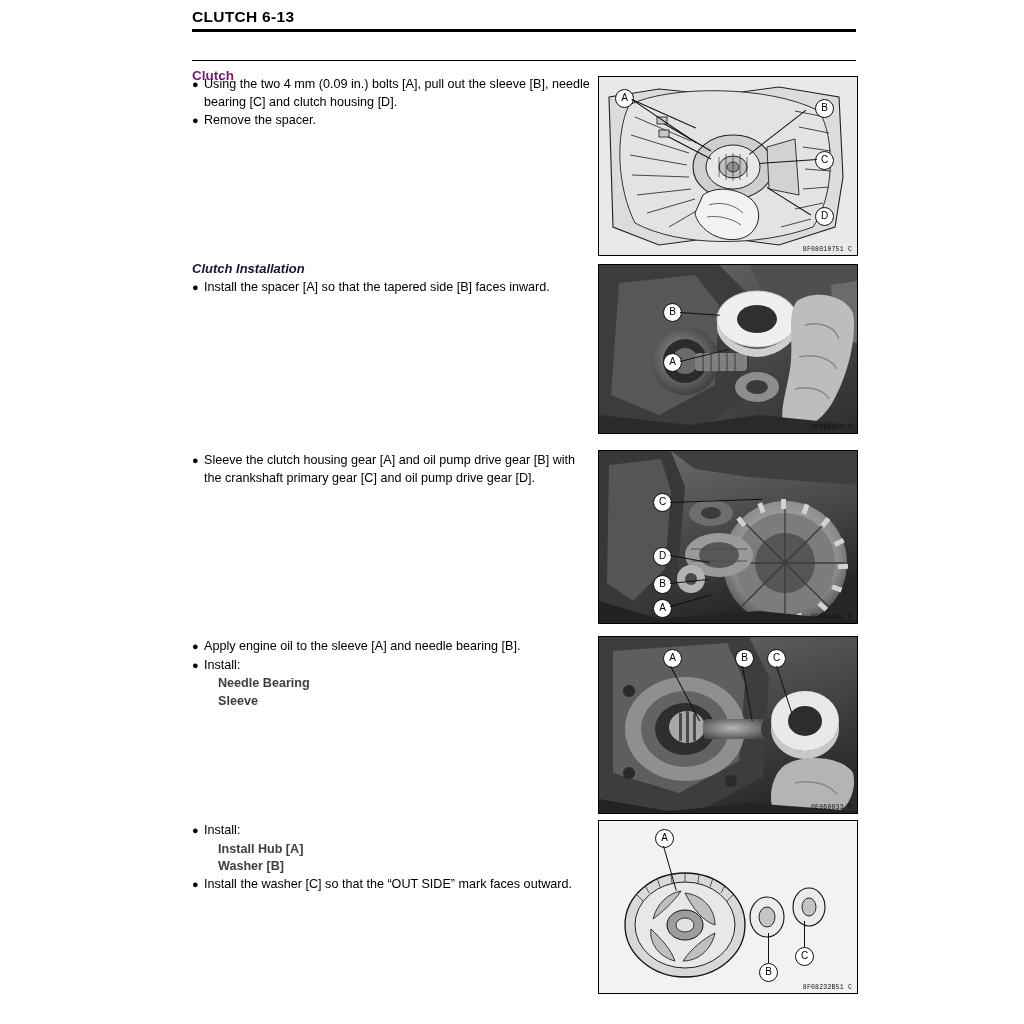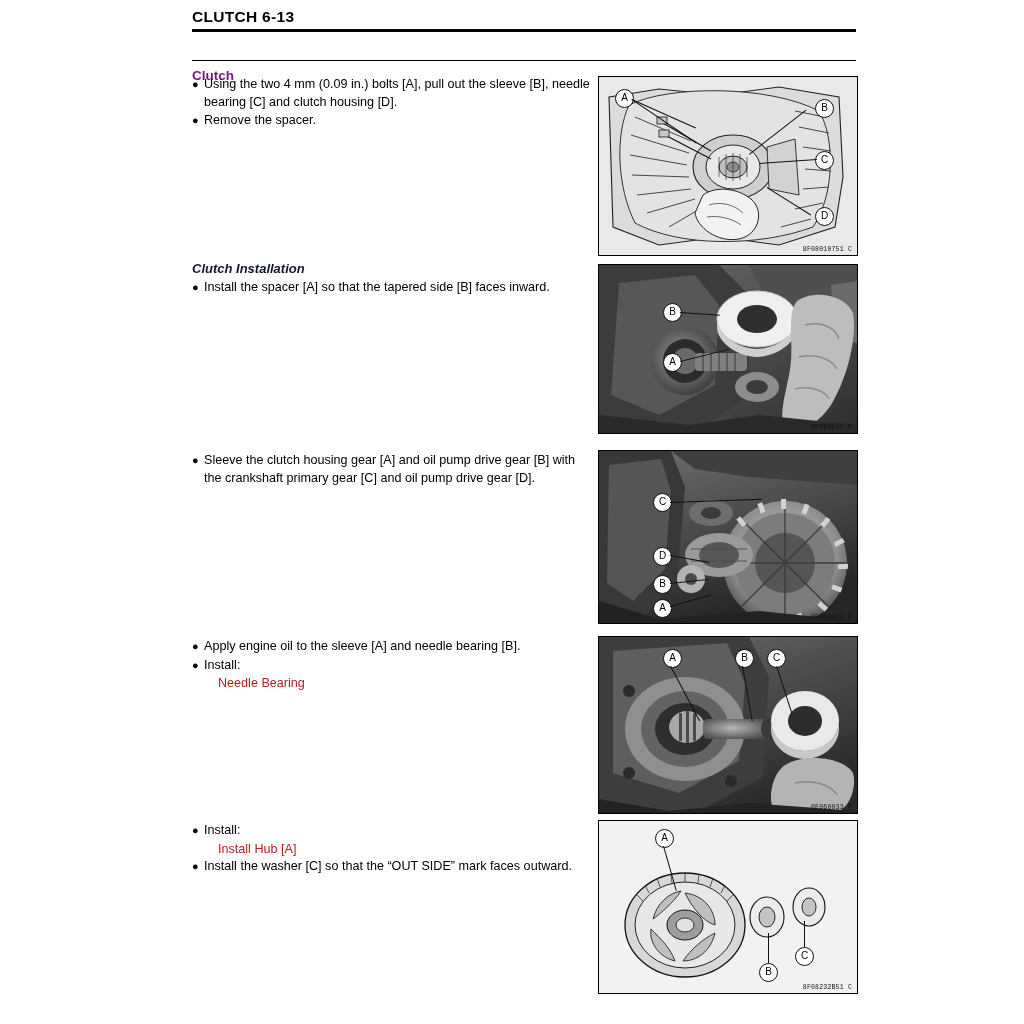--- a/index.html
+++ b/index.html
@@ -83,21 +83,22 @@
     line-height: 17.5px;
     color: #000;
   }
   .sub-list {
     margin: 0;
     padding-left: 26px;
   }
   .sub-item {
     font-size: 12.6px;
     line-height: 17.5px;
-    color: #b91c1c;
+    color: #404040;
+    font-weight: bold;
   }
   .subhead {
     font-size: 13px;
     font-weight: bold;
     font-style: italic;
     margin-bottom: 3px;
     color: #0f172a;
   }
 
   
@@ -185,30 +186,32 @@
     <div class="bullet-row">
       <div class="bullet-dot">●</div>
       <div class="bullet-text">Apply engine oil to the sleeve [A] and needle bearing [B].</div>
     </div>
     <div class="bullet-row">
       <div class="bullet-dot">●</div>
       <div class="bullet-text">Install:</div>
     </div>
     <div class="sub-list">
       <div class="sub-item">Needle Bearing</div>
+      <div class="sub-item">Sleeve</div>
     </div>
   </div>
 
   <div class="block" style="top:822px;">
     <div class="bullet-row">
       <div class="bullet-dot">●</div>
       <div class="bullet-text">Install:</div>
     </div>
     <div class="sub-list">
       <div class="sub-item">Install Hub [A]</div>
+      <div class="sub-item">Washer [B]</div>
     </div>
     <div class="bullet-row">
       <div class="bullet-dot">●</div>
       <div class="bullet-text">Install the washer [C] so that the “OUT SIDE” mark faces outward.</div>
     </div>
   </div>
 
   <div class="figure" style="left:598px; top:76px; width:258px; height:178px; background:#e7e7e7;">
     <svg class="fig-canvas" viewBox="0 0 258 178" preserveAspectRatio="none">
       <rect x="0" y="0" width="258" height="178" fill="#e9e9e9"></rect>

